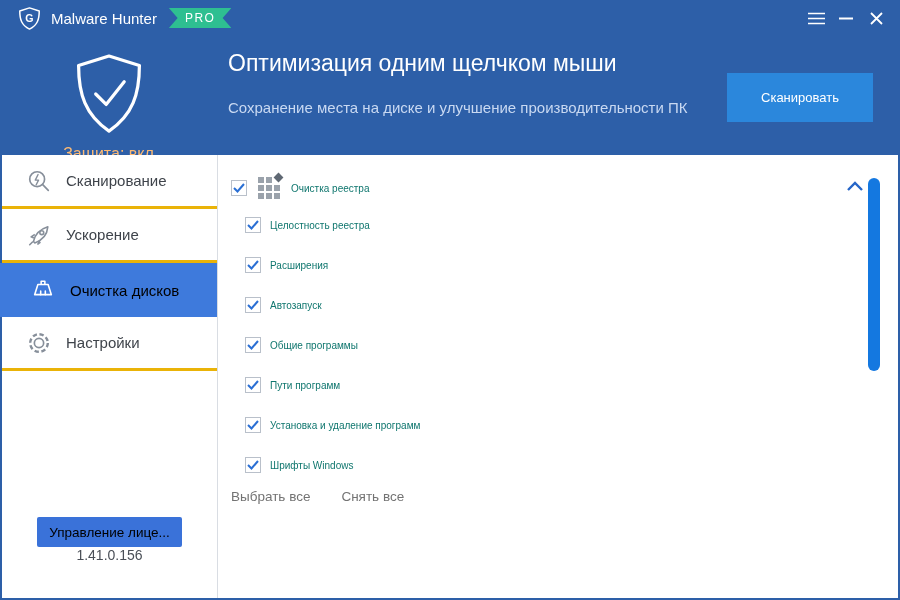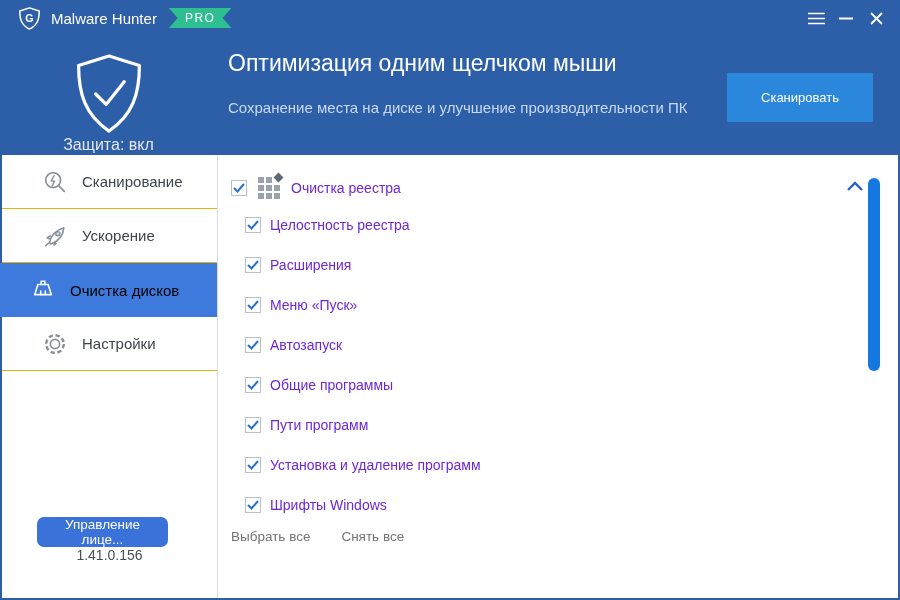--- a/index.html
+++ b/index.html
@@ -14,45 +14,45 @@
   .pro-badge{margin-left:12px;background:#2ebf91;color:#fff;font-size:12px;font-weight:normal;
     letter-spacing:1.5px;padding:3px 16px;
     clip-path:polygon(0 0,100% 0,86% 50%,100% 100%,0 100%,14% 50%);}
   .win-controls{margin-left:auto;display:flex;align-items:center;}
   .ctrl{width:28px;height:26px;display:flex;align-items:center;justify-content:center;
     margin-left:2px;cursor:pointer;}
 
   
   .protection{position:absolute;left:0;top:52px;width:217px;display:flex;
     flex-direction:column;align-items:center;}
-  .protection-label{color:#e5e5e5;font-size:16px;}
+  .protection-label{color:#fdba74;font-size:16px;margin-top:9px;}
   .header-title{position:absolute;left:228px;top:50px;color:#fff;font-size:23px;}
   .header-sub{position:absolute;left:228px;top:99px;color:#c9d9f2;font-size:15px;}
   .scan-btn{position:absolute;right:27px;top:73px;width:146px;height:49px;background:#2b87dc;
     border:none;color:#fff;font-size:13px;display:flex;align-items:center;justify-content:center;
     cursor:pointer;font-family:inherit;}
 
   
   .sidebar{position:absolute;left:2px;top:155px;width:215px;bottom:2px;background:#fff;}
-  .nav-item{height:54px;display:flex;align-items:center;padding-left:40px;gap:14px;
-    font-size:15px;color:#878f9a;border-bottom:1px solid #eab308;cursor:pointer;box-sizing:border-box;}
+  .nav-item{height:54px;display:flex;align-items:center;padding-left:24px;gap:14px;
+    font-size:15px;color:#878f9a;border-bottom:3px solid #eab308;cursor:pointer;box-sizing:border-box;}
   .nav-label{color:#3f444b;}
   .nav-item.selected{background:#3e7adc;color:#fff;border-bottom:none;
     margin-left:-2px;padding-left:30px;}
   .nav-item.selected .nav-label{color:#000000;}
-  .license-btn{position:absolute;left:35px;bottom:51px;width:131px;height:30px;background:#3a72d9;
-    border:none;border-radius:7px;color:#ffffff;font-size:13.5px;display:flex;align-items:center;
+  .license-btn{position:absolute;left:35px;bottom:51px;width:145px;height:30px;background:#3a72d9;
+    border:none;border-radius:2px;color:#000000;font-size:13.5px;display:flex;align-items:center;
     justify-content:center;cursor:pointer;font-family:inherit;}
   .version{position:absolute;bottom:35px;width:100%;text-align:center;font-size:14px;color:#4a4f57;}
 
   
   .content{position:absolute;left:217px;top:155px;right:2px;bottom:2px;background:#fff;
     border-left:1px solid #d9dde3;box-sizing:border-box;}
   .group-row{margin:22px 0 6px 13px;display:flex;align-items:center;gap:11px;}
-  .group-label,.row-label{font-size:14px;color:#6d28d9;}
+  .group-label,.row-label{font-size:10px;color:#0f766e;}
   .check-row{height:40px;display:flex;align-items:center;padding-left:27px;gap:9px;}
   .cb{width:16px;height:16px;border:1px solid #b9c0ca;background:#fff;display:flex;
     align-items:center;justify-content:center;box-sizing:border-box;cursor:pointer;flex:none;}
   .links{display:flex;gap:31px;margin:4px 0 0 13px;font-size:13.5px;}
   .link{color:#737373;cursor:pointer;}
   .collapse{position:absolute;top:24px;right:33px;cursor:pointer;line-height:0;}
   .scrollbar{position:absolute;top:23px;right:18px;width:12px;height:193px;border-radius:6px;
     background:#1478e0;cursor:pointer;}
 
   
@@ -190,28 +190,20 @@
             </svg>
           </span>
         <span class="row-label">Расширения</span>
       </div>
       <div class="check-row">
         <span class="cb">
             <svg width="12" height="10" viewBox="0 0 12 10" fill="none">
               <polyline points="1,5 4.5,8.5 11,1" stroke="#2a6fd4" stroke-width="2"></polyline>
             </svg>
           </span>
-        <span class="row-label">Меню «Пуск»</span>
-      </div>
-      <div class="check-row">
-        <span class="cb">
-            <svg width="12" height="10" viewBox="0 0 12 10" fill="none">
-              <polyline points="1,5 4.5,8.5 11,1" stroke="#2a6fd4" stroke-width="2"></polyline>
-            </svg>
-          </span>
         <span class="row-label">Автозапуск</span>
       </div>
       <div class="check-row">
         <span class="cb">
             <svg width="12" height="10" viewBox="0 0 12 10" fill="none">
               <polyline points="1,5 4.5,8.5 11,1" stroke="#2a6fd4" stroke-width="2"></polyline>
             </svg>
           </span>
         <span class="row-label">Общие программы</span>
       </div>

